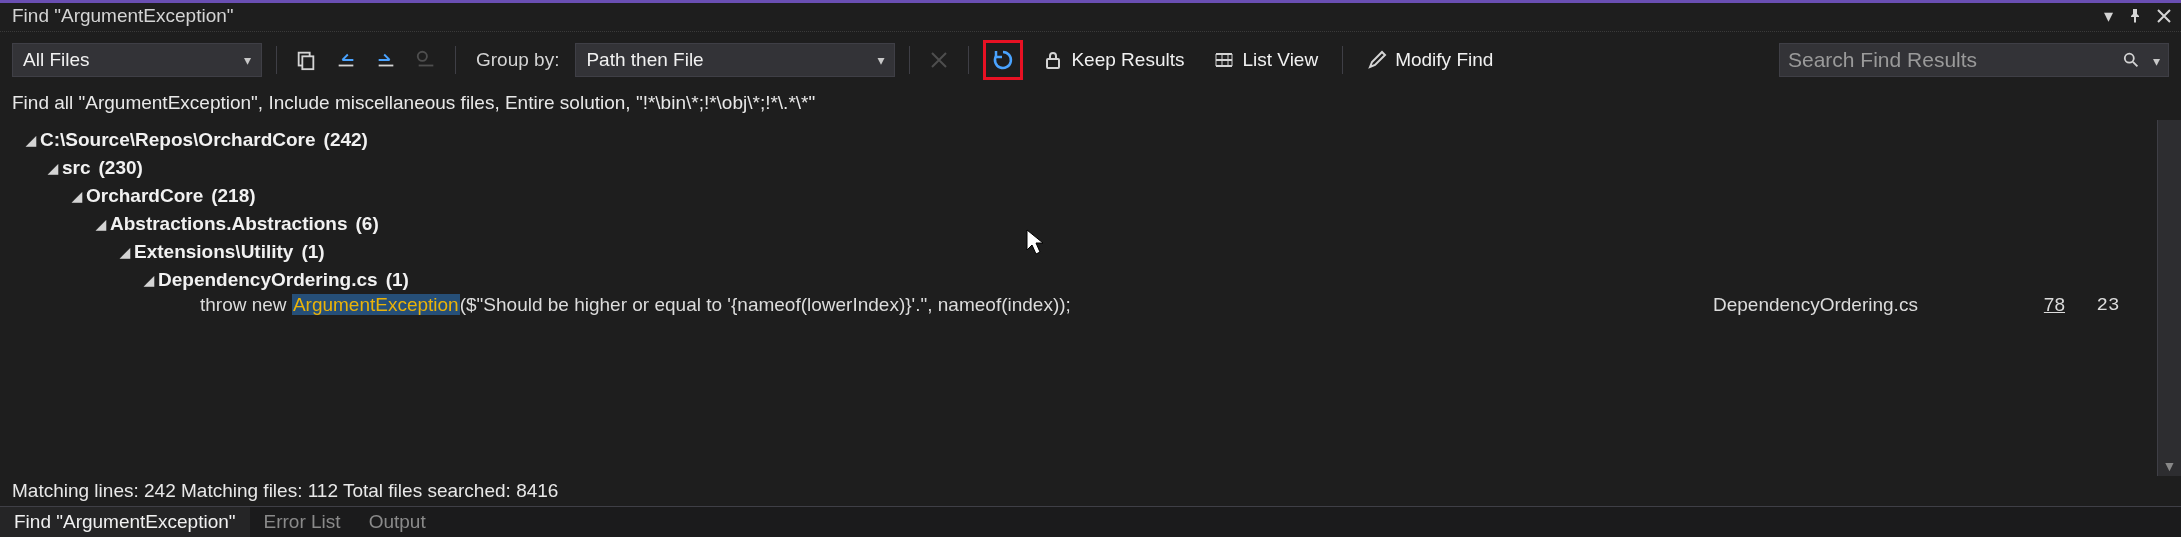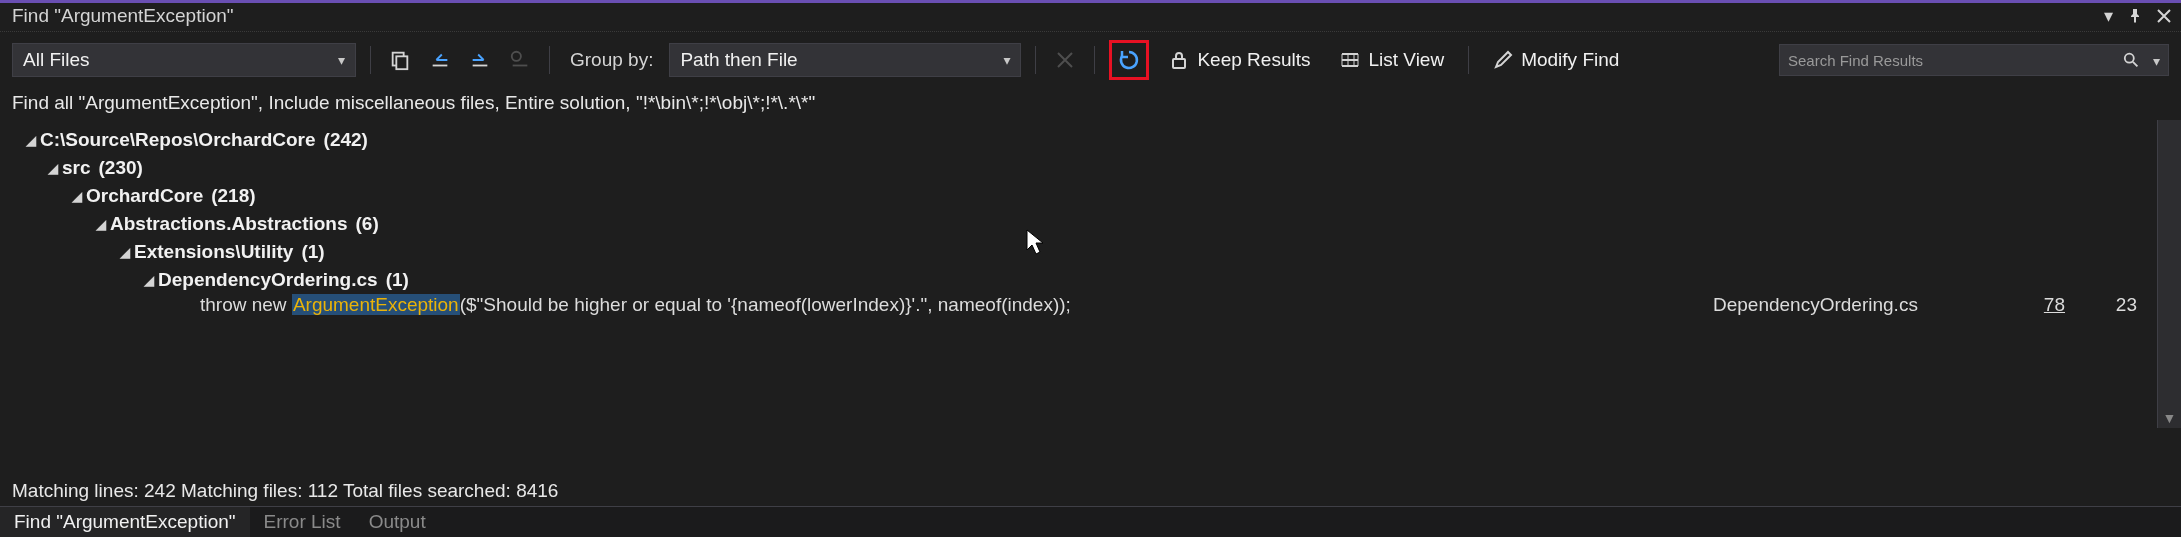--- a/index.html
+++ b/index.html
@@ -23,36 +23,36 @@
   .titlebar-right span { color: #d4d4d4; cursor: pointer; font-size: 18px; padding: 0 4px; }
   .toolbar {
     display: flex; align-items: center; gap: 10px;
     padding: 8px 12px;
   }
   .dropdown {
     background: #333337; border: 1px solid #3f3f46; color: #f1f1f1;
     padding: 5px 10px; display: flex; align-items: center; justify-content: space-between;
     cursor: pointer;
   }
-  .dropdown.filescope { width: 344px; align-items: center; }
-  .dropdown.groupby { width: 352px; }
+  .dropdown.filescope { width: 250px; align-items: center; }
+  .dropdown.groupby { width: 320px; }
   .label { color: #d4d4d4; padding: 0 6px; }
   .iconbtn { width: 30px; height: 30px; display: flex; align-items: center; justify-content: center; color: #d4d4d4; cursor: pointer; }
   .iconbtn.dim { opacity: 0.45; }
   .sep { width: 1px; height: 28px; background: #3f3f46; margin: 0 4px; }
   .textbtn { display: flex; align-items: center; gap: 8px; padding: 0 10px; color: #f1f1f1; cursor: pointer; }
   .highlight-box { border: 3px solid #e81123; padding: 2px; }
   .searchbox {
     background: #333337; border: 1px solid #3f3f46; color: #f1f1f1;
     display: flex; align-items: center; justify-content: space-between;
     padding: 4px 8px; width: 390px; margin-left: auto;
   }
   .searchbox input {
     background: transparent; border: none; outline: none; color: #f1f1f1;
-    font-size: 15px; width: 100%; font-family: inherit;
+    font-size: 21px; width: 100%; font-family: inherit;
   }
   .searchbox input::placeholder { color: #9a9a9a; }
   .query-summary { padding: 4px 12px 6px 12px; color: #e8e8e8; }
   .column-headers {
     display: flex; align-items: center; border-top: 1px solid #3f3f46; border-bottom: 1px solid #3f3f46;
     background: #252526; color: #d4d4d4; font-size: 19px;
   }
   .column-headers .col { padding: 4px 10px; border-right: 1px solid #3f3f46; }
   .col-code { flex: 1 1 auto; }
   .col-file { width: 300px; }
@@ -70,22 +70,22 @@
   .indent-2 { padding-left: 44px; }
   .indent-3 { padding-left: 68px; }
   .indent-4 { padding-left: 92px; }
   .indent-5 { padding-left: 116px; }
   .indent-6 { padding-left: 200px; }
   .result-line { display:flex; align-items:center; }
   .result-code { flex:1 1 auto; color:#dcdcdc; }
   .match-highlight { background:#264f78; color:#eab308; padding:0 1px;}
   .result-file { width:300px; color:#dcdcdc; }
   .result-linecol { width:66px; text-align:right; padding-right:14px; color:#dcdcdc;text-decoration:underline;}
-  .result-col { width:78px; text-align:right; padding-right:20px; color:#dcdcdc;}
-  .footer-stats { padding: 4px 12px; color: #e8e8e8; margin-top: 48px; }
+  .result-col { width:78px; text-align:center; padding-right:20px; color:#dcdcdc;font-family:Liberation Mono, monospace;}
+  .footer-stats { padding: 4px 12px; color: #e8e8e8; }
   .bottom-tabs { display:flex; gap:0; border-top:1px solid #3f3f46; background:#1b1b1c; }
   .bottom-tabs .tab { padding: 4px 14px; color:#8a8a8a; cursor:pointer; }
   .bottom-tabs .tab.active { color:#f1f1f1; background:#252526; }
   .cursor-arrow { position:absolute; left:1025px; top:228px; pointer-events:none; }
   svg { display:block; }
   .chev::after{content:"▾"; font-size:14px; color:#c8c8c8; margin-left:8px;}
 </style>
 </head>
 <body>
 

